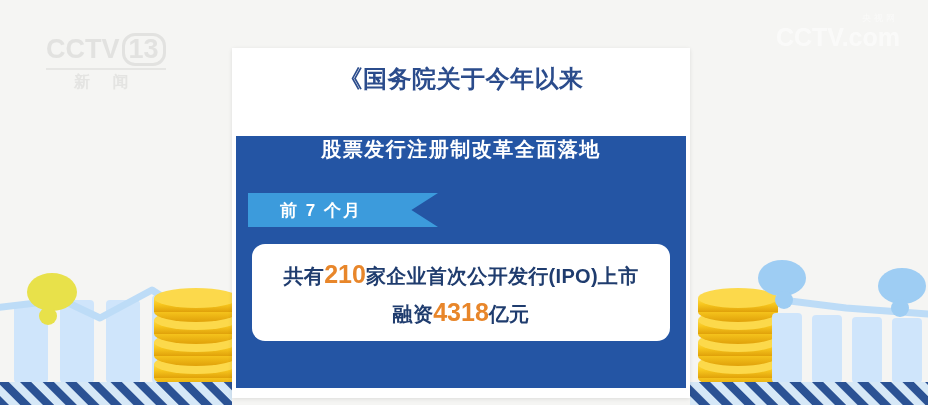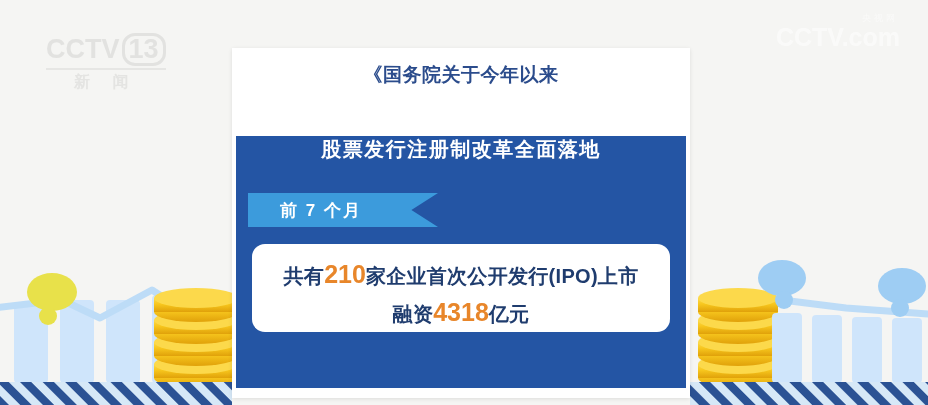--- a/index.html
+++ b/index.html
@@ -46,21 +46,21 @@
     position:absolute; left:232px; top:48px; width:458px; height:350px;
     background:#ffffff;
     box-shadow:0 1px 4px rgba(0,0,0,.10);
   }
 
   .card-title {
     padding:14px 16px 10px 16px;
     text-align:center;
     color:#2b4c8c;
     font-weight:bold;
-    font-size:19px;
+    font-size:24px;
     line-height:1.42;
     letter-spacing:.5px;
   }
 
   .panel {
     position:absolute; left:4px; top:88px; right:4px; bottom:10px;
     background:#2455a4;
   }
 
   .panel-heading {
@@ -83,21 +83,21 @@
   .ribbon-label {
     color:#ffffff; font-weight:bold; font-size:17px;
     letter-spacing:2px; padding-left:32px;
   }
 
   
   .statbox {
     position:absolute; left:16px; right:16px; top:108px;
     background:#ffffff;
     border-radius:13px;
-    padding:12px 10px 1px 10px;
+    padding:12px 10px 10px 10px;
     text-align:center;
   }
   .stat-line {
     color:#1f3c6e;
     font-weight:bold;
     font-size:20px;
     line-height:1.5;
     letter-spacing:.3px;
     white-space:nowrap;
   }

